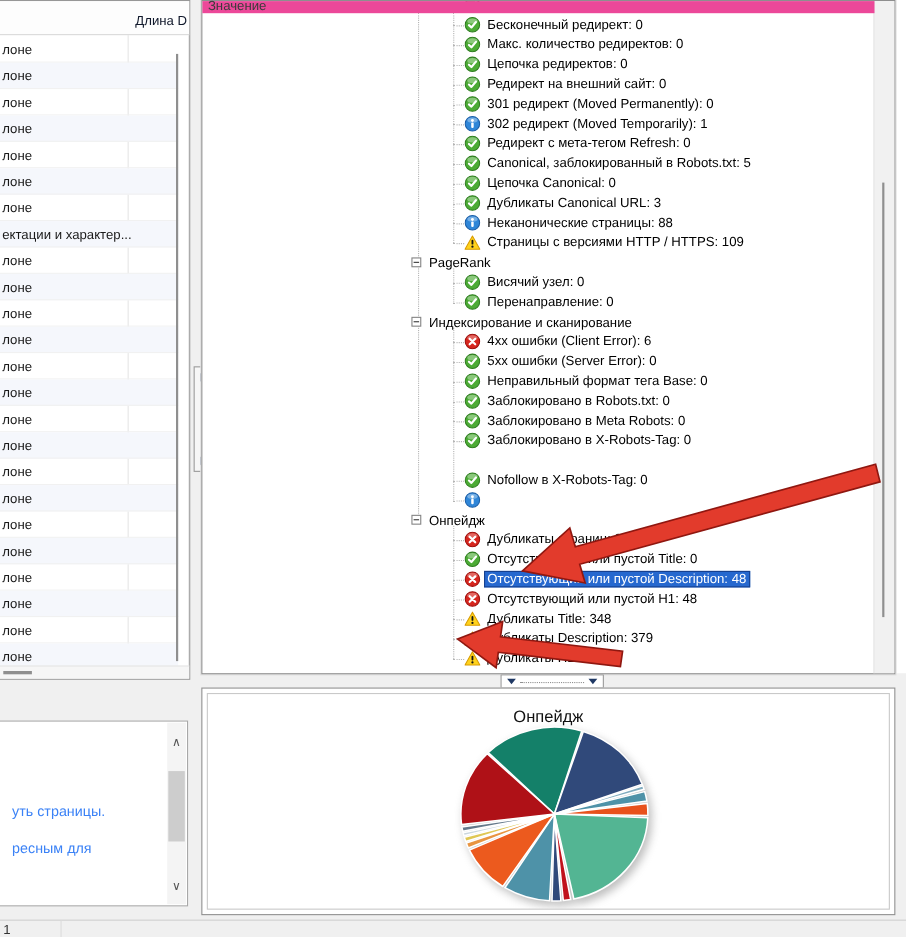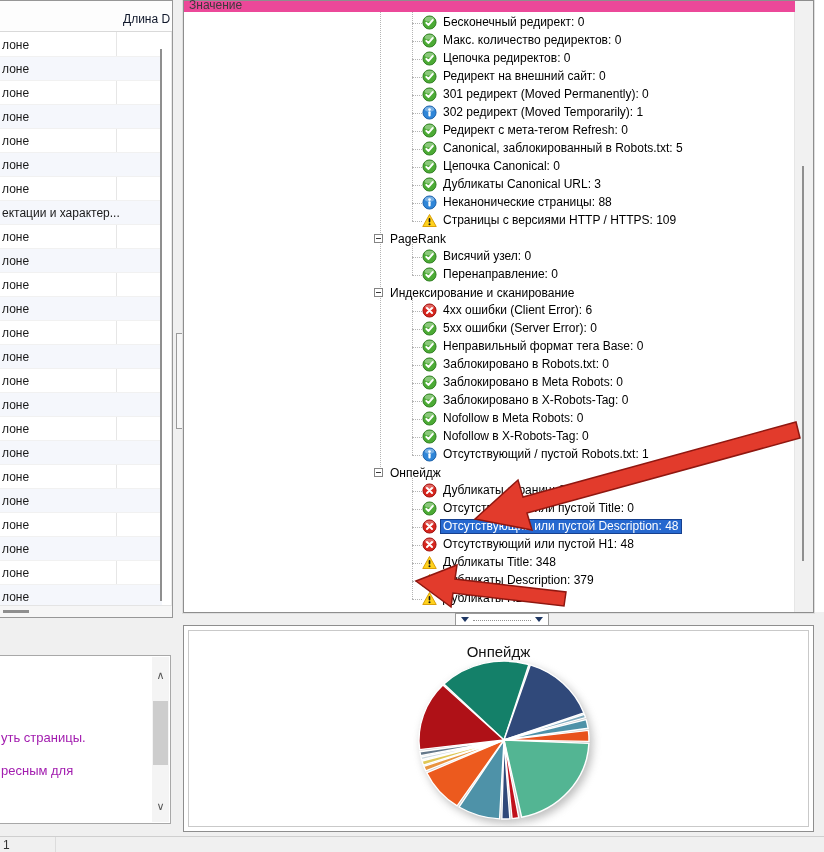--- a/index.html
+++ b/index.html
@@ -50,21 +50,21 @@
   #h-splitter .t1{left:5px;} #h-splitter .t2{right:5px;}
 
   
   #chart-panel{left:183px;top:625px;width:629px;height:205px;background:#fff;border:1px solid #8e8e8e;}
   #chart-inner{position:absolute;left:4px;top:4px;right:4px;bottom:4px;border:1px solid #c9c9c9;}
   #chart-title{position:absolute;left:0;right:0;top:12px;text-align:center;font-size:15px;color:#111;}
   #pie-svg{position:absolute;left:0;top:0;}
 
   
   #help-panel{left:-2px;top:655px;width:171px;height:167px;background:#fff;border:1px solid #a8a8a8;}
-  .help-line{position:absolute;left:2px;white-space:nowrap;font-size:13px;color:#a21caf;}
+  .help-line{position:absolute;left:2px;white-space:nowrap;font-size:13px;color:#3b82f6;padding-left:10px;}
   #help-scroll{position:absolute;top:1px;right:1px;bottom:1px;width:17px;background:#f4f4f4;}
   .chev{position:absolute;left:0;width:17px;text-align:center;color:#555;font-size:11px;line-height:12px;}
   #help-thumb{position:absolute;left:1px;top:44px;width:15px;height:64px;background:#cdcdcd;}
 
   
   #status-bar{left:0;top:836px;width:824px;height:16px;background:#f0f0f0;border-top:1px solid #cfcfcf;}
   #status-left{position:absolute;left:3px;top:1px;color:#333;}
   .sb-sep{position:absolute;top:0;bottom:0;width:1px;background:#dcdcdc;}
 
   #right-white{left:815px;top:0;width:9px;height:612px;background:#fff;}
@@ -360,31 +360,20 @@
           <span class="stub"></span>
           <span class="ticon">
             <svg width="15" height="15" viewBox="0 0 16 16">
               <circle cx="8" cy="8" r="7" fill="#4cab35" stroke="#2e7d1f"></circle>
               <ellipse cx="8" cy="4.4" rx="5" ry="2.5" fill="rgba(255,255,255,0.35)"></ellipse>
               <path d="M4.6 8.4 L7 10.6 L11.4 5.4" fill="none" stroke="#fff" stroke-width="2.1" stroke-linecap="round" stroke-linejoin="round"></path>
             </svg>
           </span>
           <span class="tlabel">Заблокировано в X-Robots-Tag: 0</span>
         </div>
-        <div class="trow" style="top: 408.5px;">
-          <span class="stub"></span>
-          <span class="ticon">
-            <svg width="15" height="15" viewBox="0 0 16 16">
-              <circle cx="8" cy="8" r="7" fill="#4cab35" stroke="#2e7d1f"></circle>
-              <ellipse cx="8" cy="4.4" rx="5" ry="2.5" fill="rgba(255,255,255,0.35)"></ellipse>
-              <path d="M4.6 8.4 L7 10.6 L11.4 5.4" fill="none" stroke="#fff" stroke-width="2.1" stroke-linecap="round" stroke-linejoin="round"></path>
-            </svg>
-          </span>
-          <span class="tlabel">Nofollow в Meta Robots: 0</span>
-        </div>
         <div class="trow" style="top: 426.5px;">
           <span class="stub"></span>
           <span class="ticon">
             <svg width="15" height="15" viewBox="0 0 16 16">
               <circle cx="8" cy="8" r="7" fill="#4cab35" stroke="#2e7d1f"></circle>
               <ellipse cx="8" cy="4.4" rx="5" ry="2.5" fill="rgba(255,255,255,0.35)"></ellipse>
               <path d="M4.6 8.4 L7 10.6 L11.4 5.4" fill="none" stroke="#fff" stroke-width="2.1" stroke-linecap="round" stroke-linejoin="round"></path>
             </svg>
           </span>
           <span class="tlabel">Nofollow в X-Robots-Tag: 0</span>
@@ -392,21 +381,20 @@
         <div class="trow" style="top: 444.5px;">
           <span class="stub"></span>
           <span class="ticon">
             <svg width="15" height="15" viewBox="0 0 16 16">
               <circle cx="8" cy="8" r="7" fill="#2f86d8" stroke="#1a5ea8"></circle>
               <ellipse cx="8" cy="4.4" rx="5" ry="2.5" fill="rgba(255,255,255,0.35)"></ellipse>
               <circle cx="8" cy="4.9" r="1.4" fill="#fff"></circle>
               <rect x="6.8" y="6.7" width="2.4" height="5.5" rx="1.1" fill="#fff"></rect>
             </svg>
           </span>
-          <span class="tlabel">Отсутствующий / пустой Robots.txt: 1</span>
         </div>
         <div class="trow" style="top: 462.5px;">
           <span class="exp"></span>
           <span class="glabel">Онпейдж</span>
         </div>
         <div class="trow" style="top: 480.5px;">
           <span class="stub"></span>
           <span class="ticon">
             <svg width="15" height="15" viewBox="0 0 16 16">
               <circle cx="8" cy="8" r="7" fill="#d6261e" stroke="#9e0e0b"></circle>

